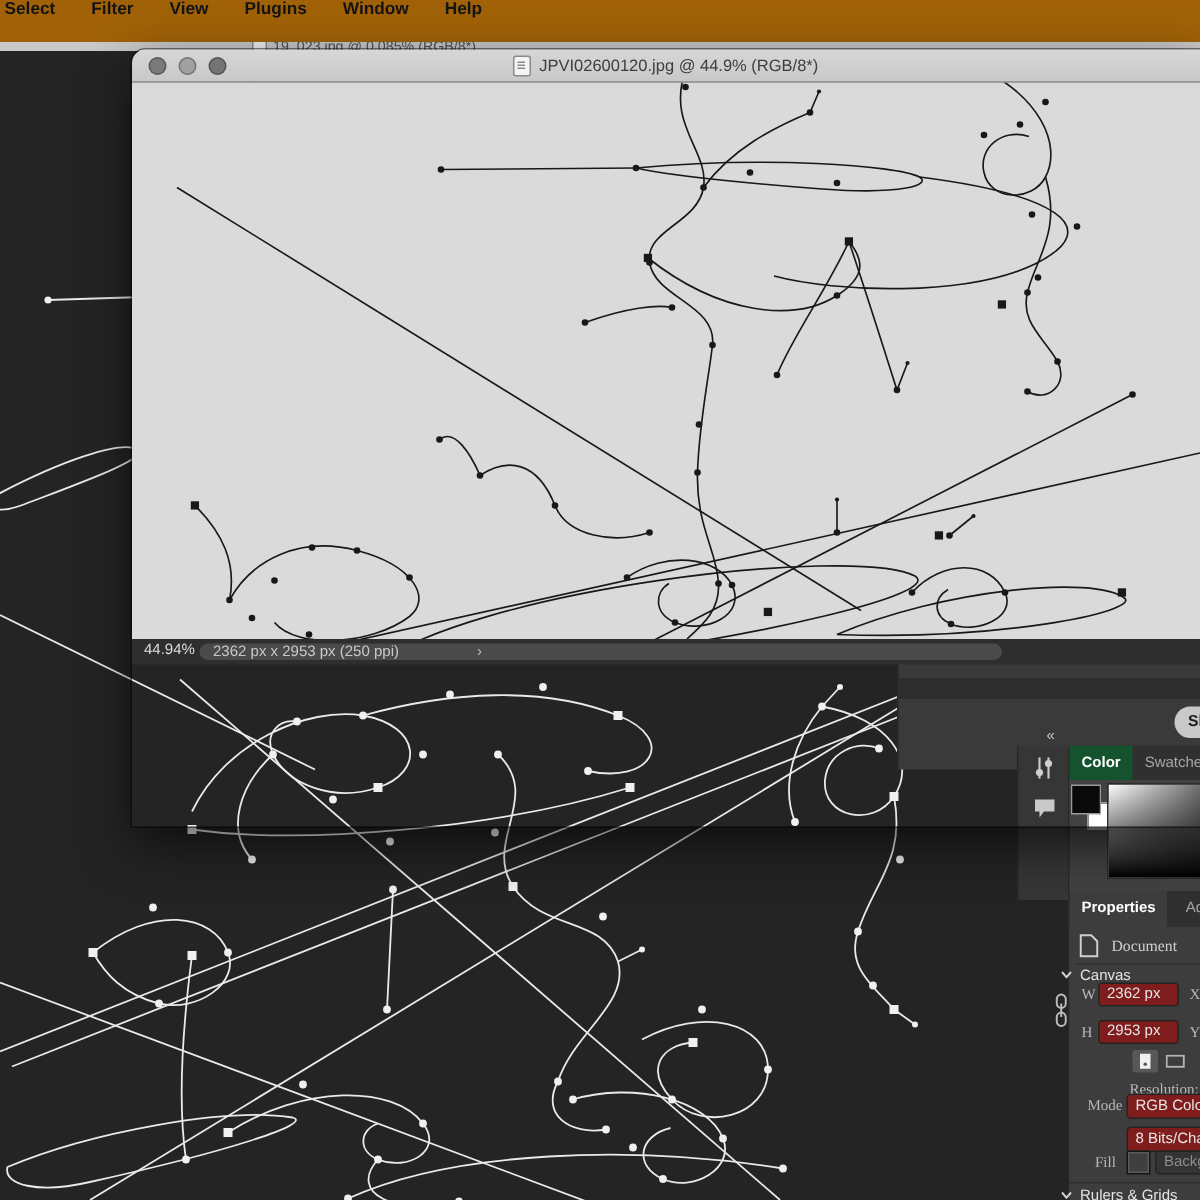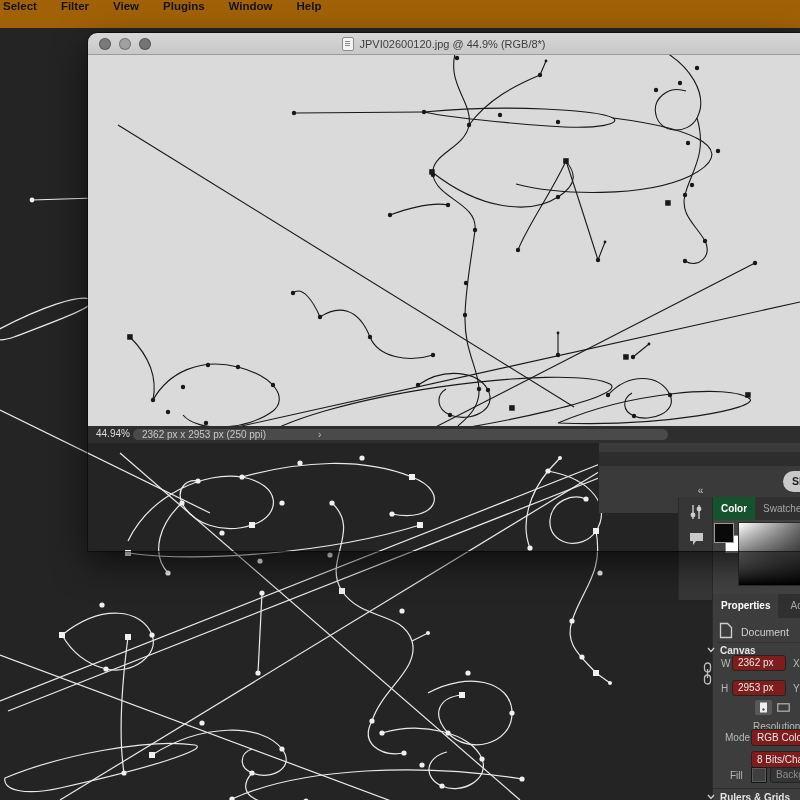--- a/index.html
+++ b/index.html
@@ -34,22 +34,22 @@
   .tab{height:23px;line-height:23px;padding:0 8px;font-size:10px;color:#a6a6a6;white-space:nowrap;}
   .tab.active{background:#14532d;color:#ffffff;font-weight:700;}
   .fgbg{position:absolute;left:2px;top:27px;width:30px;height:30px;}
   .sw-bg{position:absolute;left:10px;top:11px;width:16px;height:16px;background:#ffffff;border:1px solid #8d8d8d;}
   .sw-fg{position:absolute;left:0px;top:0px;width:16px;height:16px;background:#0a0a0a;border:1px solid #0a0a0a;box-shadow:0 0 0 1px #9a9a9a;}
   .grad-field{position:absolute;left:25px;top:25px;width:64px;height:64px;border:1px solid #2a2a2a;box-sizing:border-box;
     background:linear-gradient(to bottom,rgba(0,0,0,0) 0%,#000 100%),linear-gradient(to right,#ffffff,#6e6e6e);}
   
   .props-group{left:712px;top:594px;width:88px;height:206px;background:#3d3d3d;border-left:1px solid #2a2a2a;box-sizing:border-box;}
   .props-body{position:absolute;left:0;top:24px;width:100%;height:182px;background:#3d3d3d;}
-  .row-label{position:absolute;font-size:10px;color:#b8b8b8;}
-  .section-h{position:absolute;font-size:10px;font-weight:700;color:#e3e3e3;}
+  .row-label{position:absolute;font-size:10px;color:#b8b8b8;font-family:Liberation Serif, serif;}
+  .section-h{position:absolute;font-size:10px;font-weight:400;color:#e3e3e3;}
   .field{position:absolute;background:#7f1d1d;border:1px solid #232323;border-radius:3px;
     color:#e6e6e6;font-size:10px;line-height:14px;padding:0 5px;box-sizing:border-box;
     white-space:nowrap;overflow:hidden;}
   .field.disabled{background:#343434;color:#8d8d8d;}
   .divider{position:absolute;left:4px;width:84px;height:1px;background:#333333;}
   .orient-btn{position:absolute;width:17px;height:15px;border-radius:2px;display:flex;align-items:center;justify-content:center;}
   .orient-btn.sel{background:#585858;}
   .fill-swatch{position:absolute;width:14px;height:14px;background:#3f3f3f;border:1px solid #161616;box-shadow:inset 0 0 0 1px #5a5a5a;}
   
   .window{left:88px;top:33px;width:712px;height:518px;border-radius:9px 0 0 0;overflow:hidden;
@@ -166,20 +166,26 @@
           <rect x="593" y="637" width="6" height="6"></rect>
         <rect x="339" y="555" width="6" height="6"></rect>
           <rect x="459" y="659" width="6" height="6"></rect>
         <rect x="149" y="719" width="6" height="6"></rect>
           <rect x="59" y="599" width="6" height="6"></rect>
         <rect x="125" y="601" width="6" height="6"></rect>
       </g>
     </svg>
   </div>
 
+  <div class="abs bgtitle">
+    <div class="bgtitle-inner">
+      <span class="mini-doc"></span>
+      <span>19_023.jpg @ 0.085% (RGB/8*)</span>
+    </div>
+  </div>
 
   <div class="abs dock-top">
     <div class="dock-top-band"></div>
     <div class="share-btn">Share</div>
   </div>
   <div class="abs collapse">«</div>
 
   <div class="abs icon-col">
     <div class="icon-slot" style="top:6px;">
       <svg width="14" height="16" viewBox="0 0 14 16">

